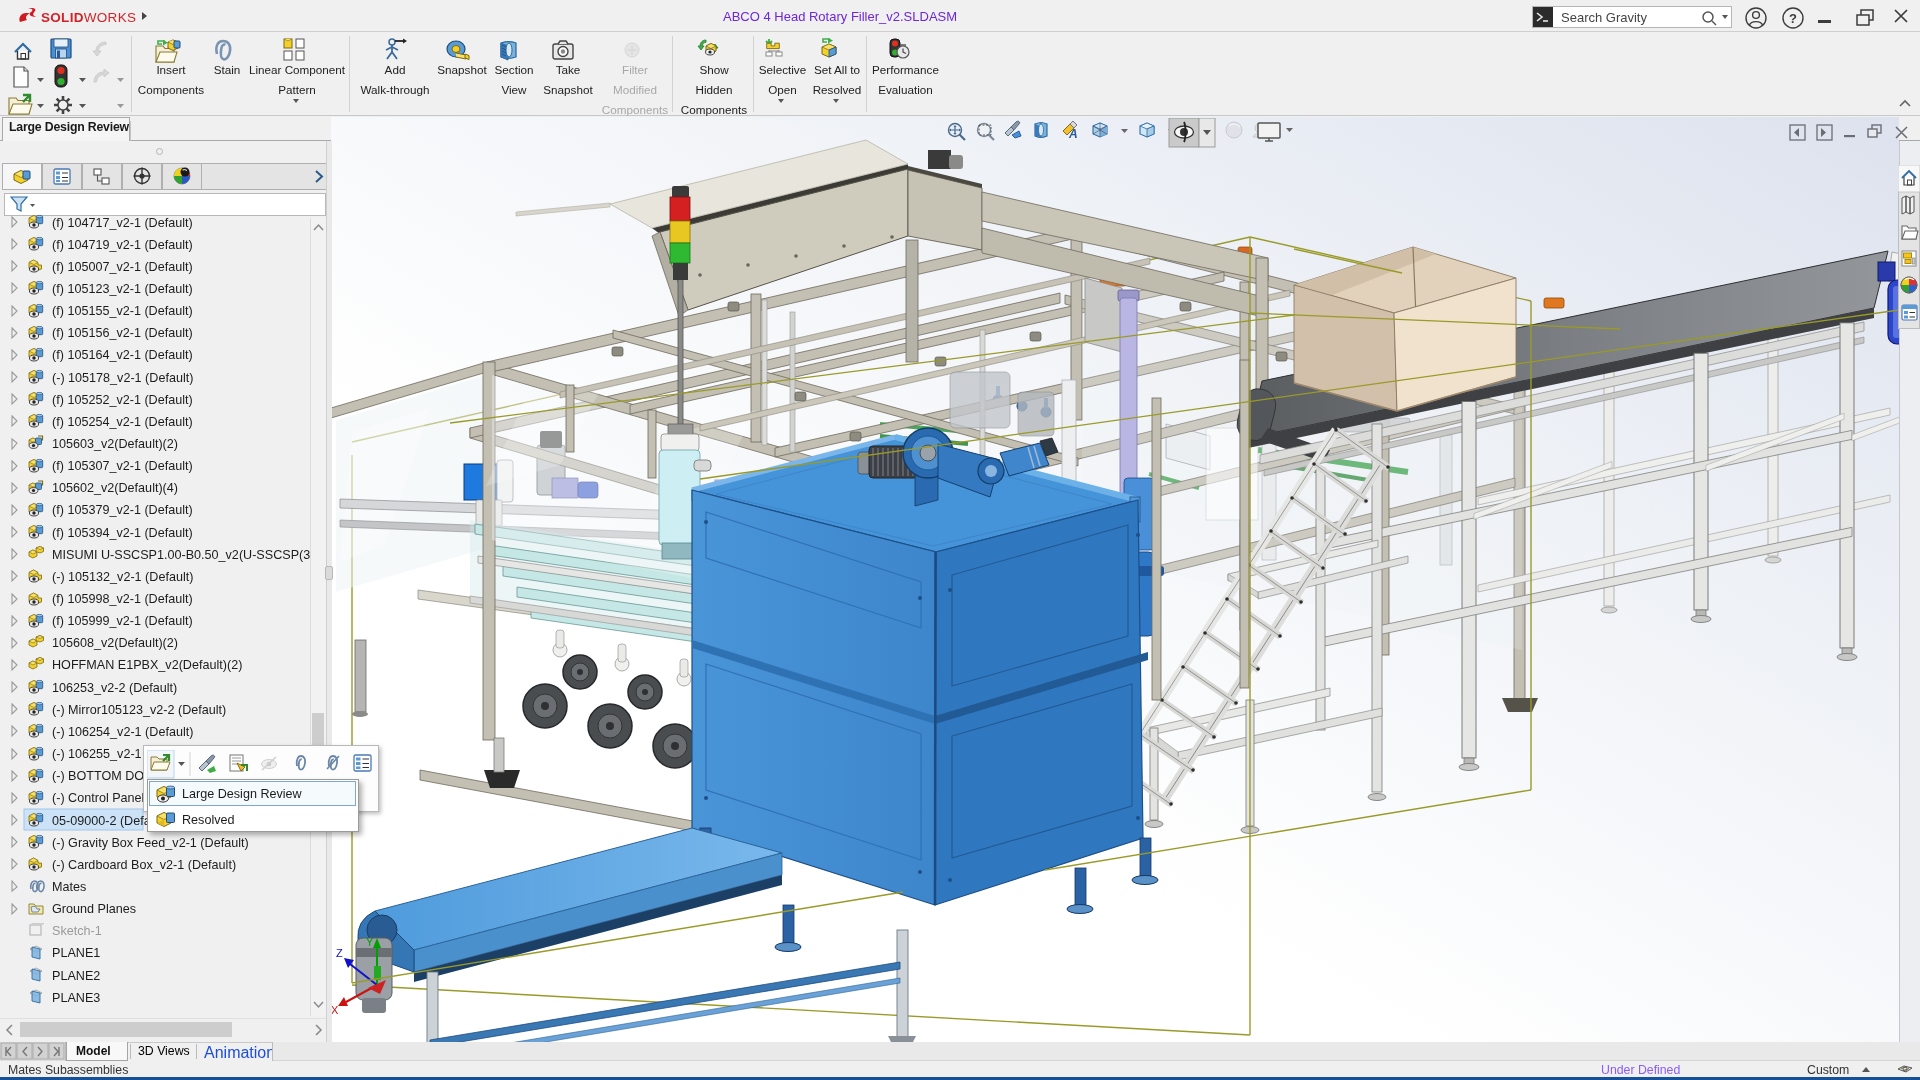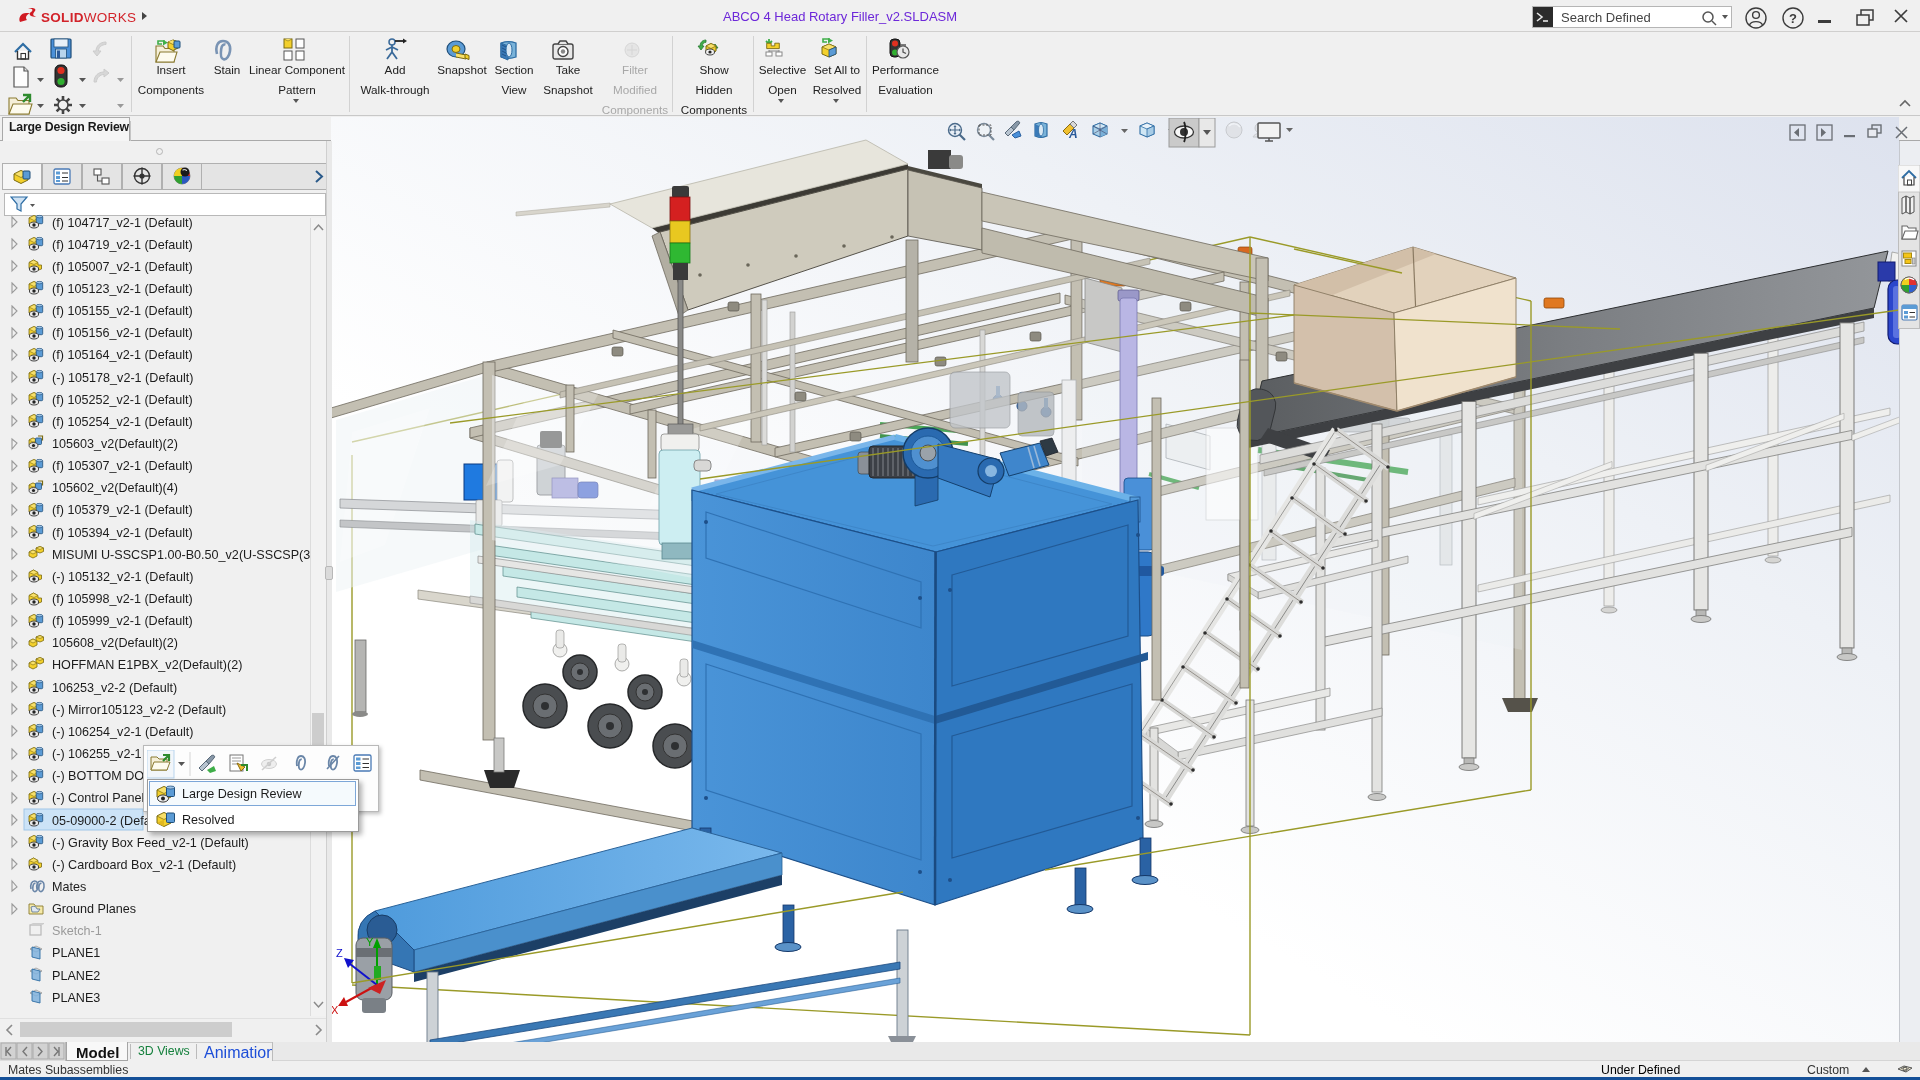--- a/index.html
+++ b/index.html
@@ -31,21 +31,21 @@
 </svg>
 <div class="abs" style="left:142px;top:12px;width:0;height:0;border-top:4.5px solid transparent;border-bottom:4.5px solid transparent;border-left:5px solid #444"></div>
 <div class="t" style="left:723px;top:9px;font-size:13px;color:#6d28d9">ABCO 4 Head Rotary Filler_v2.SLDASM</div>
 
 <div class="abs" style="left:1532px;top:6px;width:200px;height:22px;background:#fff;border:1px solid #b5b5b5"></div>
 <div class="abs" style="left:1533px;top:7px;width:20px;height:20px;background:#2b2b2b"></div>
 <svg class="abs" style="left:1535px;top:9px" width="16" height="16">
     <path d="M2 4 L7 8 L2 12" stroke="#e8e8e8" stroke-width="1.6" fill="none"></path>
     <path d="M8 12 L13 12" stroke="#e8e8e8" stroke-width="1.6"></path>
   </svg>
-<div class="t" style="left:1561px;top:10px;font-size:13px;color:#444">Search Defined</div>
+<div class="t" style="left:1561px;top:10px;font-size:13px;color:#444">Search Gravity</div>
 <svg class="abs" style="left:1700px;top:9px" width="18" height="18">
     <circle cx="8" cy="8" r="5" fill="none" stroke="#555" stroke-width="1.5"></circle>
     <path d="M12 12 L16 16" stroke="#555" stroke-width="1.5"></path>
   </svg>
 <div class="da" style="left:1722px;top:15px"></div>
 <svg class="abs" style="left:1744px;top:6px" width="24" height="24">
     <circle cx="12" cy="12" r="10" fill="none" stroke="#3c3c3c" stroke-width="1.4"></circle>
     <circle cx="12" cy="9" r="3.4" fill="none" stroke="#3c3c3c" stroke-width="1.4"></circle>
     <path d="M5.5 19 C7 14.5 17 14.5 18.5 19" fill="none" stroke="#3c3c3c" stroke-width="1.4"></path>
   </svg>
@@ -990,28 +990,28 @@
 <rect x="1" y="1" width="15" height="16" fill="#d2d2d2" stroke="#aaa"></rect>
     <path d="M11 5 L7 9.5 L11 14 M6 5 L6 14" stroke="#777" stroke-width="1.4" fill="none"></path>
 <rect x="17" y="1" width="15" height="16" fill="#d2d2d2" stroke="#aaa"></rect>
     <path d="M27 5 L23 9.5 L27 14" stroke="#777" stroke-width="1.4" fill="none"></path>
 <rect x="33" y="1" width="15" height="16" fill="#d2d2d2" stroke="#aaa"></rect>
     <path d="M38 5 L42 9.5 L38 14" stroke="#777" stroke-width="1.4" fill="none"></path>
 <rect x="49" y="1" width="15" height="16" fill="#d2d2d2" stroke="#aaa"></rect>
     <path d="M54 5 L58 9.5 L54 14 M59 5 L59 14" stroke="#777" stroke-width="1.4" fill="none"></path>
 </svg>
 <div class="abs" style="left:66px;top:1042px;width:62px;height:19px;background:#f8f8f8;border:1px solid #a5a5a5;border-top:none"></div>
-<div class="t" style="left:76px;top:1044px;font-size:15px;font-weight:bold;color:#111">Model</div>
-<div class="t" style="left:138px;top:1044px;font-size:12.3px;color:#15803d">3D Views</div>
+<div class="t" style="left:76px;top:1044px;font-size:12px;font-weight:bold;color:#111">Model</div>
+<div class="t" style="left:138px;top:1044px;font-size:12.3px;color:#000000">3D Views</div>
 <div class="abs" style="left:130px;top:1044px;width:1px;height:15px;background:#bbb"></div>
 <div class="abs" style="left:196px;top:1044px;width:1px;height:15px;background:#bbb"></div>
 <div class="t" style="left:204px;top:1044px;font-size:16px;color:#1d4ed8">Animation1</div>
 <div class="abs" style="left:272px;top:1042px;width:1px;height:19px;background:#bbb"></div>
 <div class="abs" style="left:273px;top:1042px;width:1647px;height:19px;background:#e9e9e9;border-bottom:1px solid #d5d5d5"></div>
 <div class="t" style="left:8px;top:1063px;font-size:12.3px;color:#333">Mates Subassemblies</div>
-<div class="t" style="left:1601px;top:1063px;font-size:12.3px;color:#000000">Under Defined</div>
+<div class="t" style="left:1601px;top:1063px;font-size:12.3px;color:#8b5cf6">Under Defined</div>
 <div class="t" style="left:1807px;top:1063px;font-size:12.3px;color:#333">Custom</div>
 <div class="abs" style="left:1862px;top:1067px;width:0;height:0;border-left:4px solid transparent;border-right:4px solid transparent;border-bottom:5px solid #555"></div>
 <svg class="abs" style="left:1896px;top:1061px" width="18" height="15">
     <path d="M2 8 L8 5 L16 7 L10 11 Z" fill="#f0ead0" stroke="#555" stroke-width="1"></path>
     <path d="M5 7.5 L11 5.8 M7 9.5 L13 7.5" stroke="#555" stroke-width="0.8"></path>
     <circle cx="9" cy="8" r="2" fill="none" stroke="#555" stroke-width="0.9"></circle>
   </svg>
 
 </body></html>

